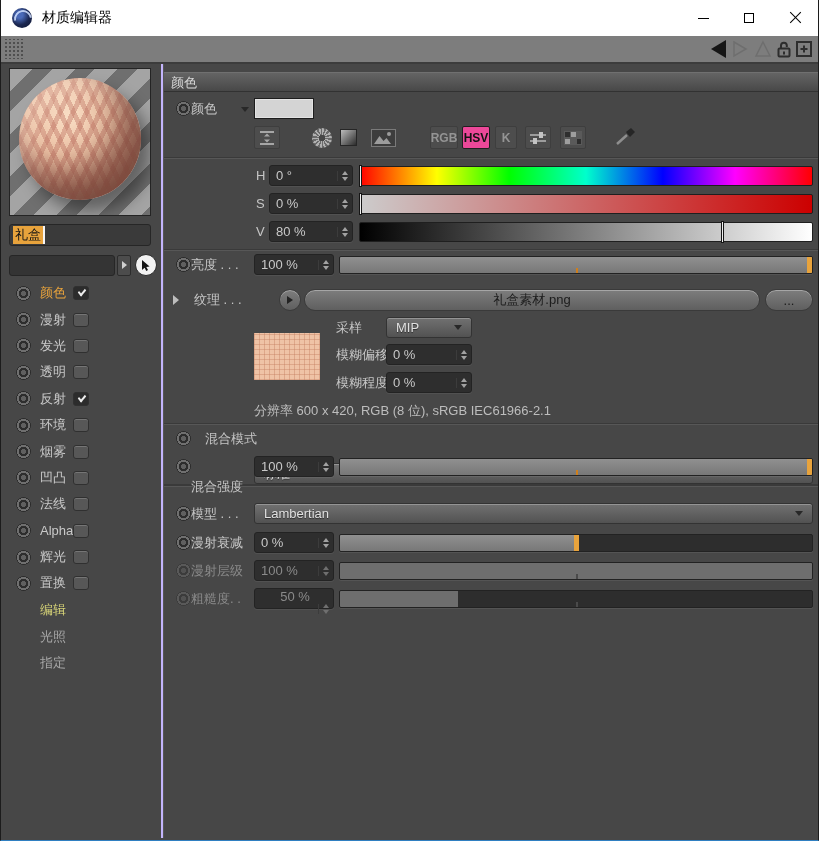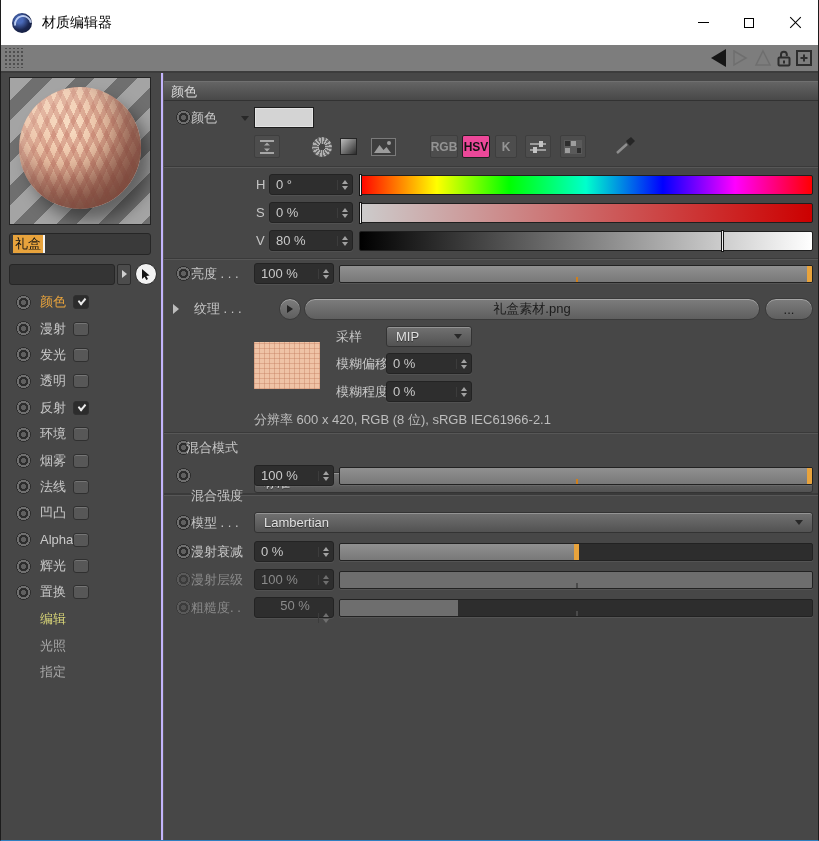--- a/index.html
+++ b/index.html
@@ -3,21 +3,21 @@
 <meta charset="utf-8">
 <style>
   * { box-sizing: border-box; margin: 0; padding: 0; }
   html,body { background:#2a2a2a; }
   body { font-family:"Liberation Sans","DejaVu Sans",sans-serif; }
   .window { position:relative; width:819px; height:841px; background:#474747;
             border-left:1px solid #1c1c1c; border-right:1px solid #1c1c1c;
             border-bottom:1px solid #2f7fc1; overflow:hidden; }
 
   
-  .titlebar { height:45px; background:#ffffff; display:flex; align-items:center; }
+  .titlebar { height:36px; background:#ffffff; display:flex; align-items:center; }
   .app-icon { width:20px; height:20px; margin:0 10px 0 11px; border-radius:50%;
               background: radial-gradient(circle at 38% 35%, #4a6ab8 0 18%, #1b2750 55%, #0d1430 100%);
               position:relative; }
   .app-icon::after { content:""; position:absolute; left:2px; top:2px; width:14px; height:14px;
               border-radius:50%; border:2px solid rgba(210,225,255,.85);
               border-bottom-color:transparent; border-right-color:transparent; transform:rotate(35deg); }
   .title-text { font-size:14px; color:#000; }
   .caption-btns { margin-left:auto; display:flex; height:100%; }
   .cap-btn { width:46px; height:100%; display:flex; align-items:center; justify-content:center; }
   .glyph-min { width:11px; height:1px; background:#000; }
@@ -251,26 +251,26 @@
             <span class="ch-label">环境</span>
             <span class="cb"></span>
           </div>
         <div class="ch-row">
             <span class="radio"></span>
             <span class="ch-label">烟雾</span>
             <span class="cb"></span>
           </div>
         <div class="ch-row">
             <span class="radio"></span>
+            <span class="ch-label">凹凸</span>
+            <span class="cb"></span>
+          </div>
+        <div class="ch-row">
+            <span class="radio"></span>
             <span class="ch-label">法线</span>
-            <span class="cb"></span>
-          </div>
-        <div class="ch-row">
-            <span class="radio"></span>
-            <span class="ch-label">凹凸</span>
             <span class="cb"></span>
           </div>
         <div class="ch-row">
             <span class="radio"></span>
             <span class="ch-label">Alpha</span>
             <span class="cb"></span>
           </div>
         <div class="ch-row">
             <span class="radio"></span>
             <span class="ch-label">辉光</span>
@@ -456,21 +456,21 @@
       <span class="thumb" style="left:90px; top:269px; width:66px; height:47px;"></span>
 
       <div class="r" style="height:16px; margin-top:8px;">
         <span class="info-text abs" style="left:90px;">分辨率 600 x 420, RGB (8 位), sRGB IEC61966-2.1</span>
       </div>
 
       <div class="sep" style="margin-top:5px;"></div>
 
       <div class="r" style="height:21px; margin-top:3px;">
         <span class="radio abs" style="left:12px; top:3px;"></span>
-        <span class="lbl abs" style="left:22px; line-height:21px;">混合模式</span>
+        <span class="lbl abs" style="left:41px; line-height:21px;">混合模式</span>
         <span class="dd abs" style="left:90px; width:559px;margin-top:35px;">
             <span>标准</span>
             <span class="caret-down"></span>
           </span>
       </div>
 
       <div class="r" style="height:22px; margin-top:7px;">
         <span class="radio abs" style="left:12px; top:3px;"></span>
         <span class="lbl abs" style="left:27px; line-height:22px;margin-top:20px;">混合强度</span>
         <span class="spin abs" style="left:90px; width:80px;">

